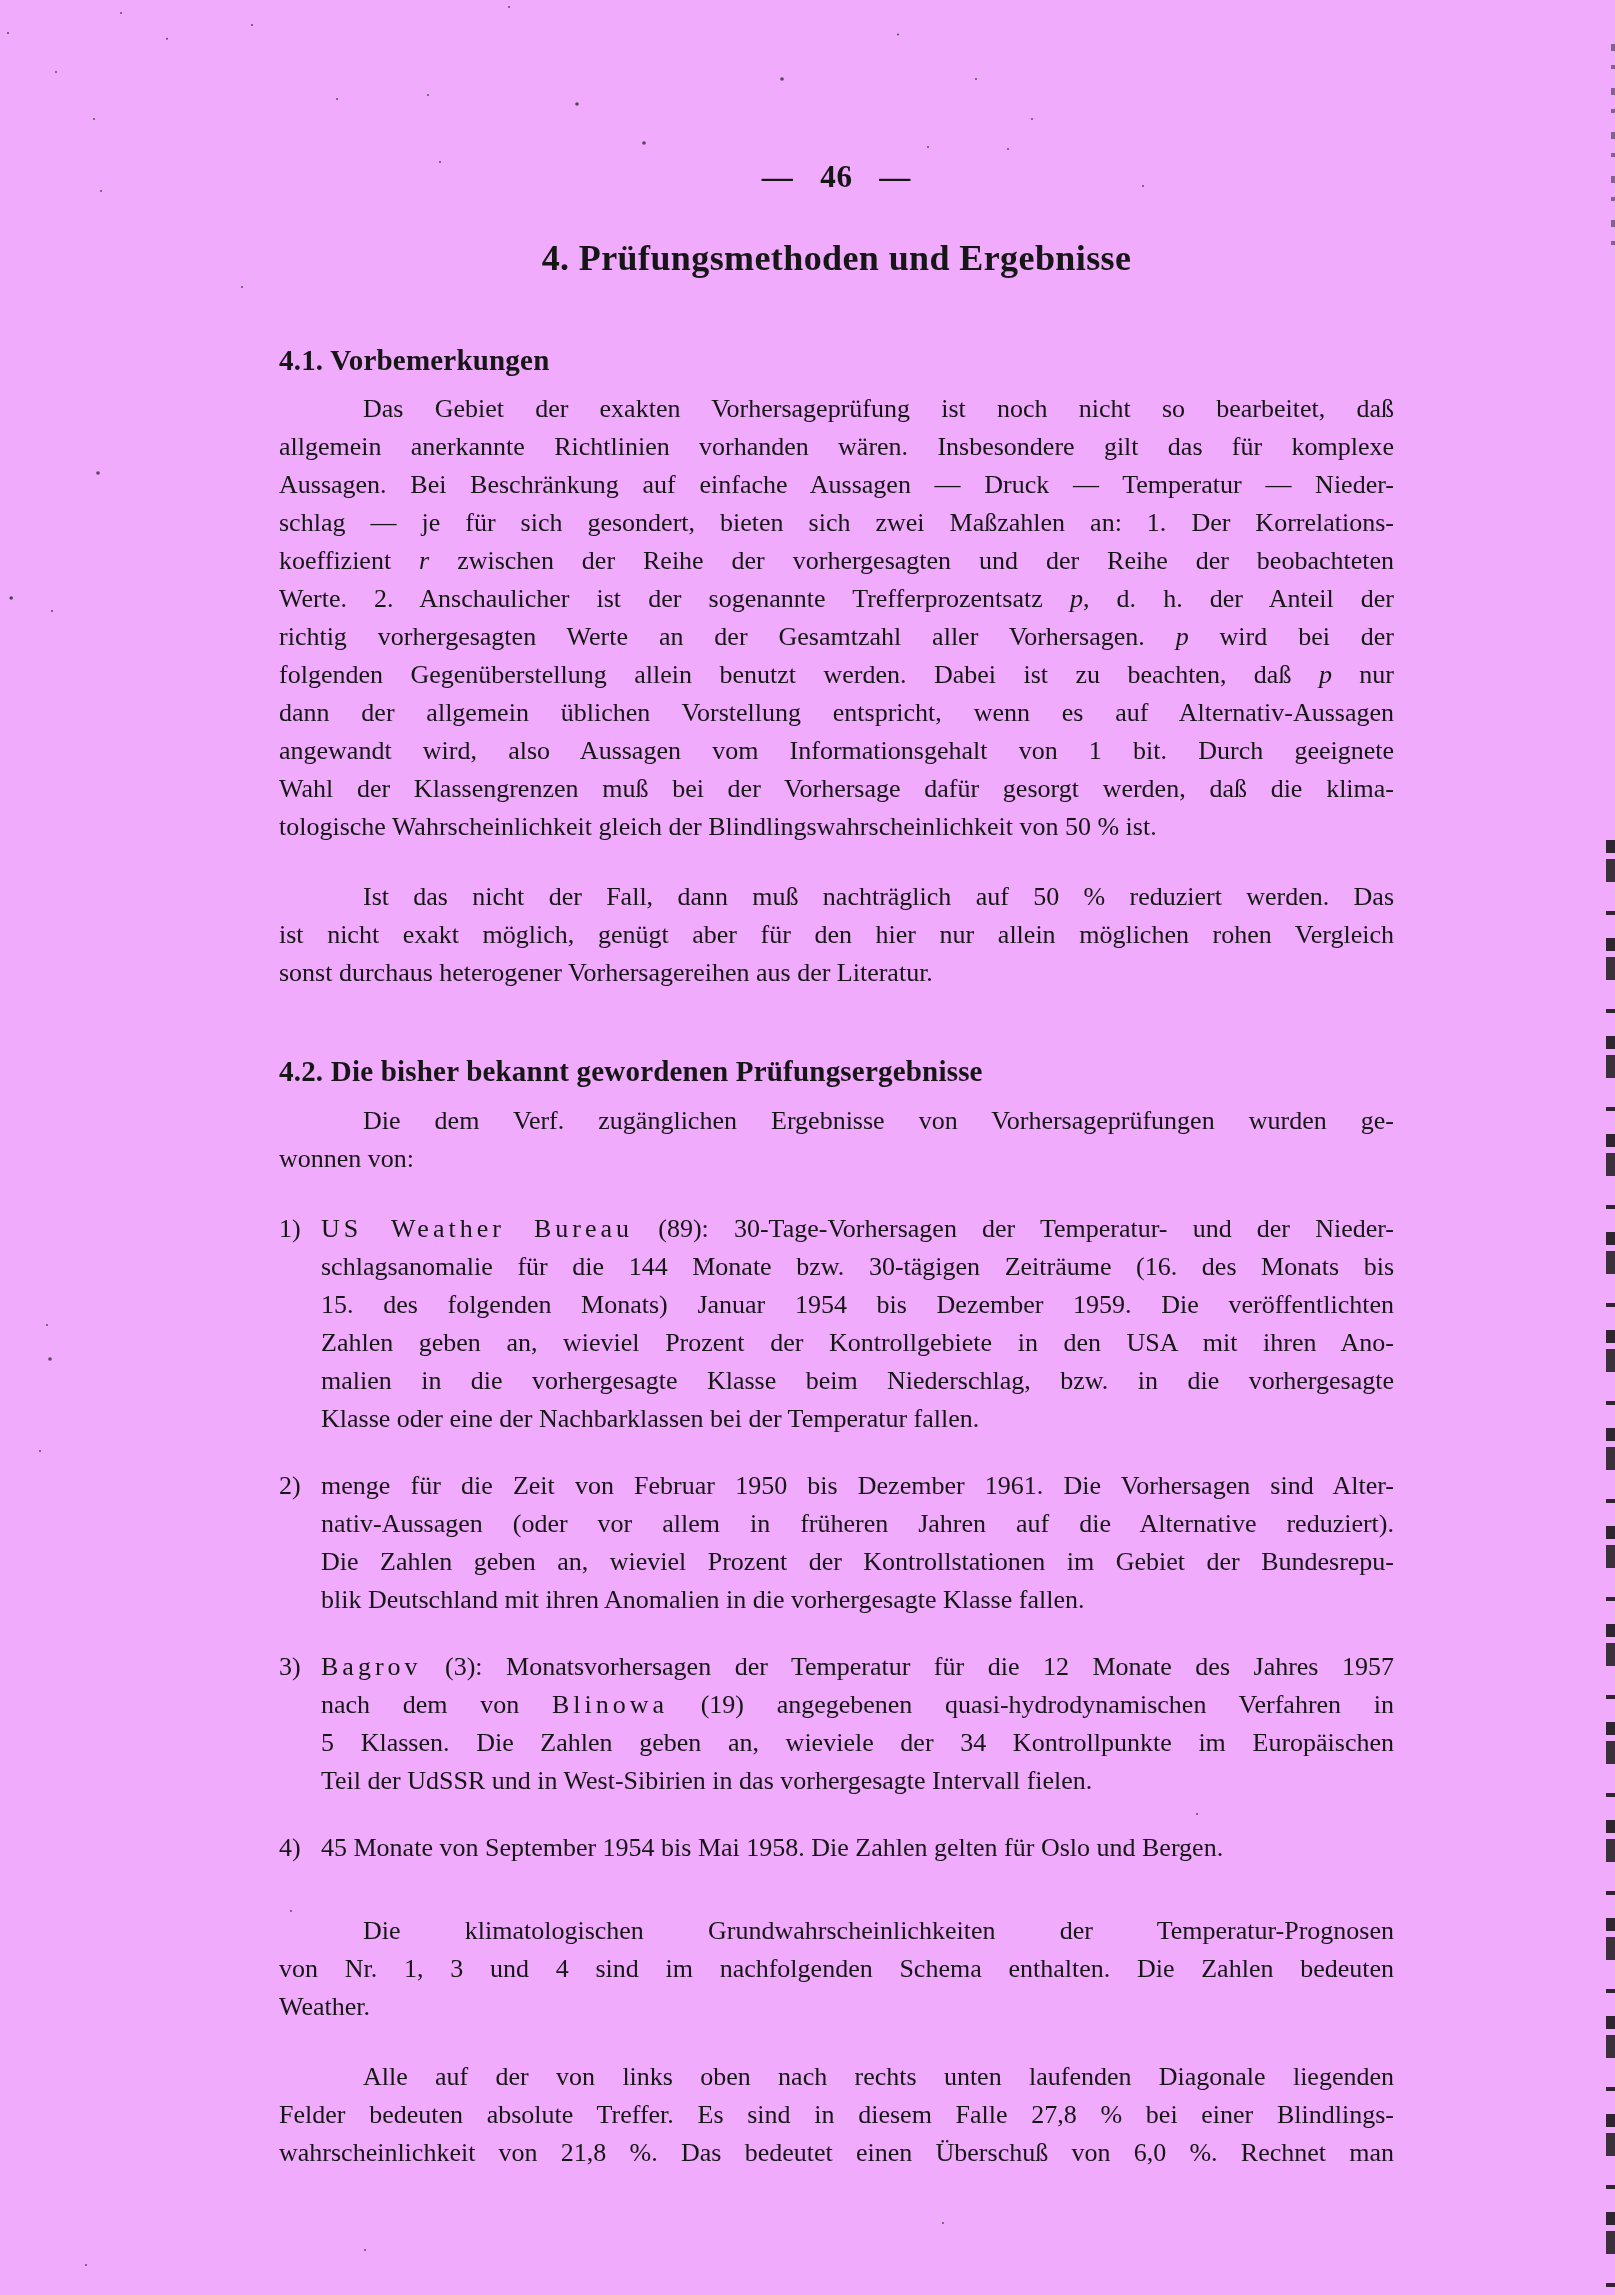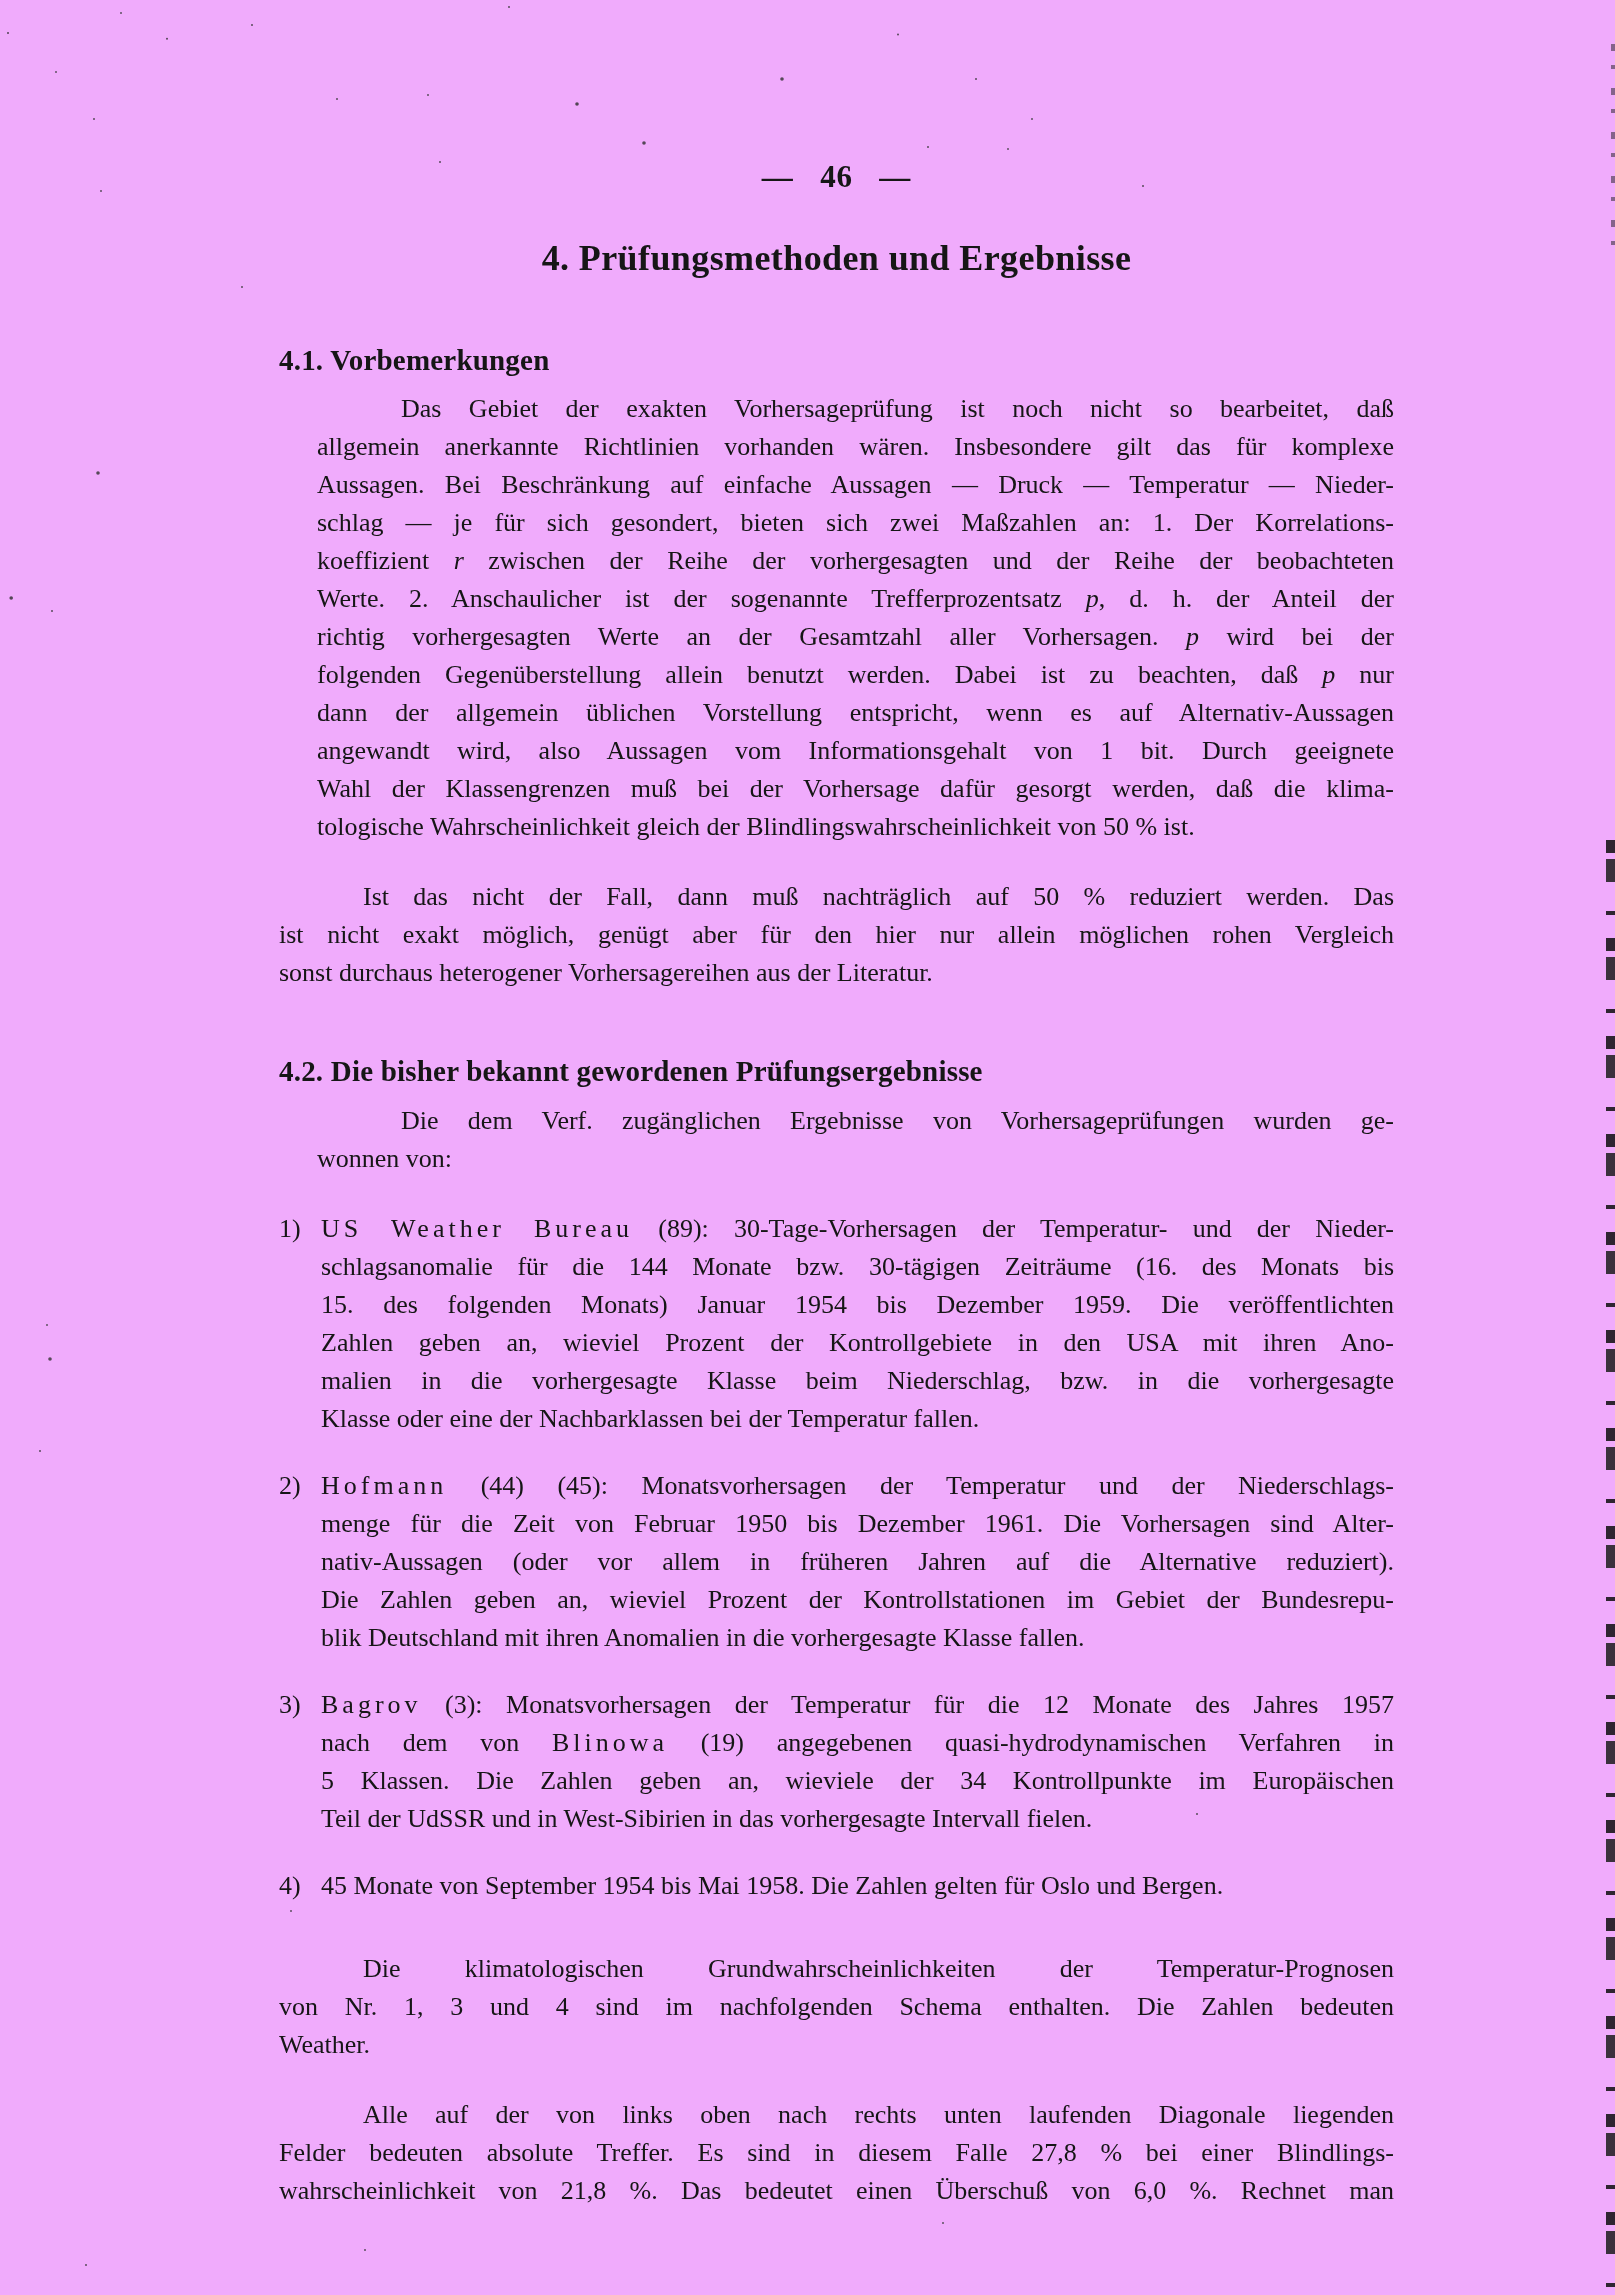--- a/index.html
+++ b/index.html
@@ -21,21 +21,21 @@
   .doc-title{
     text-align:center;font-weight:700;font-size:36px;line-height:45px;
     margin-top:40px;letter-spacing:0.4px;
   }
   .blocks > .h{
     font-weight:700;font-size:29px;line-height:38px;margin-top:60px;
     letter-spacing:0.2px;
   }
   .blocks > .para + .h{margin-top:60px;}
   .blocks > .para,.blocks > .item{margin-top:32px;}
-  .blocks > .h + .para{margin-top:11.3px;margin-left:38px;}
+  .blocks > .h + .para{margin-top:11.3px;}
   .blocks > .item + .item{margin-top:29px;}
   .blocks > .item + .para{margin-top:45px;}
   .line{
     font-size:26px;line-height:38px;
     text-align:justify;text-align-last:justify;
   }
   .line.last{text-align:left;text-align-last:left;}
   .para.indent .line:first-child{text-indent:84px;}
   .item{position:relative;}
   .item .marker{
@@ -108,21 +108,20 @@
           <span class="marker">1)</span>
           <div class="line"><span class="sp">US Weather Bureau</span> (89): 30-Tage-Vorhersagen der Temperatur- und der Nieder-</div>
           <div class="line">schlagsanomalie für die 144 Monate bzw. 30-tägigen Zeiträume (16. des Monats bis</div>
           <div class="line">15. des folgenden Monats) Januar 1954 bis Dezember 1959. Die veröffentlichten</div>
           <div class="line">Zahlen geben an, wieviel Prozent der Kontrollgebiete in den USA mit ihren Ano-</div>
           <div class="line">malien in die vorhergesagte Klasse beim Niederschlag, bzw. in die vorhergesagte</div>
           <div class="line last">Klasse oder eine der Nachbarklassen bei der Temperatur fallen.</div>
         </div>
         <div class="item">
           <span class="marker">2)</span>
-          <div class="line"><span class="sp">Hofmann</span> (44) (45): Monatsvorhersagen der Temperatur und der Niederschlags-</div>
           <div class="line">menge für die Zeit von Februar 1950 bis Dezember 1961. Die Vorhersagen sind Alter-</div>
           <div class="line">nativ-Aussagen (oder vor allem in früheren Jahren auf die Alternative reduziert).</div>
           <div class="line">Die Zahlen geben an, wieviel Prozent der Kontrollstationen im Gebiet der Bundesrepu-</div>
           <div class="line last">blik Deutschland mit ihren Anomalien in die vorhergesagte Klasse fallen.</div>
         </div>
         <div class="item">
           <span class="marker">3)</span>
           <div class="line"><span class="sp">Bagrov</span> (3): Monatsvorhersagen der Temperatur für die 12 Monate des Jahres 1957</div>
           <div class="line">nach dem von <span class="sp">Blinowa</span> (19) angegebenen quasi-hydrodynamischen Verfahren in</div>
           <div class="line">5 Klassen. Die Zahlen geben an, wieviele der 34 Kontrollpunkte im Europäischen</div>

